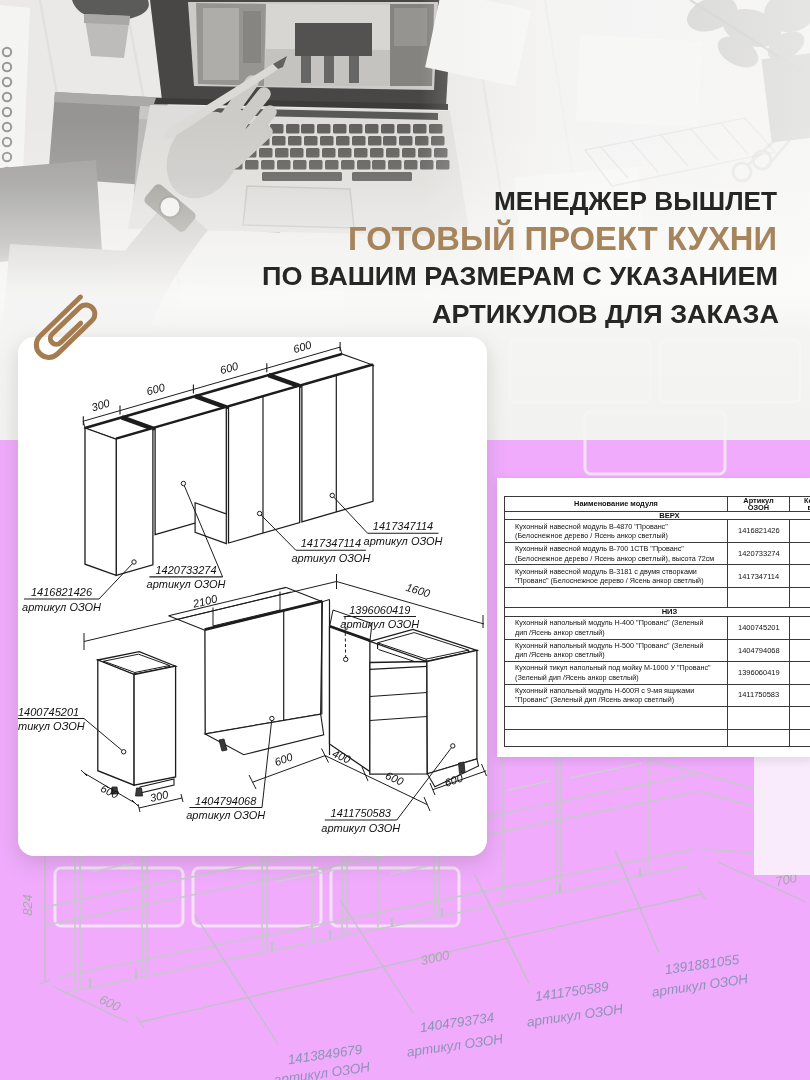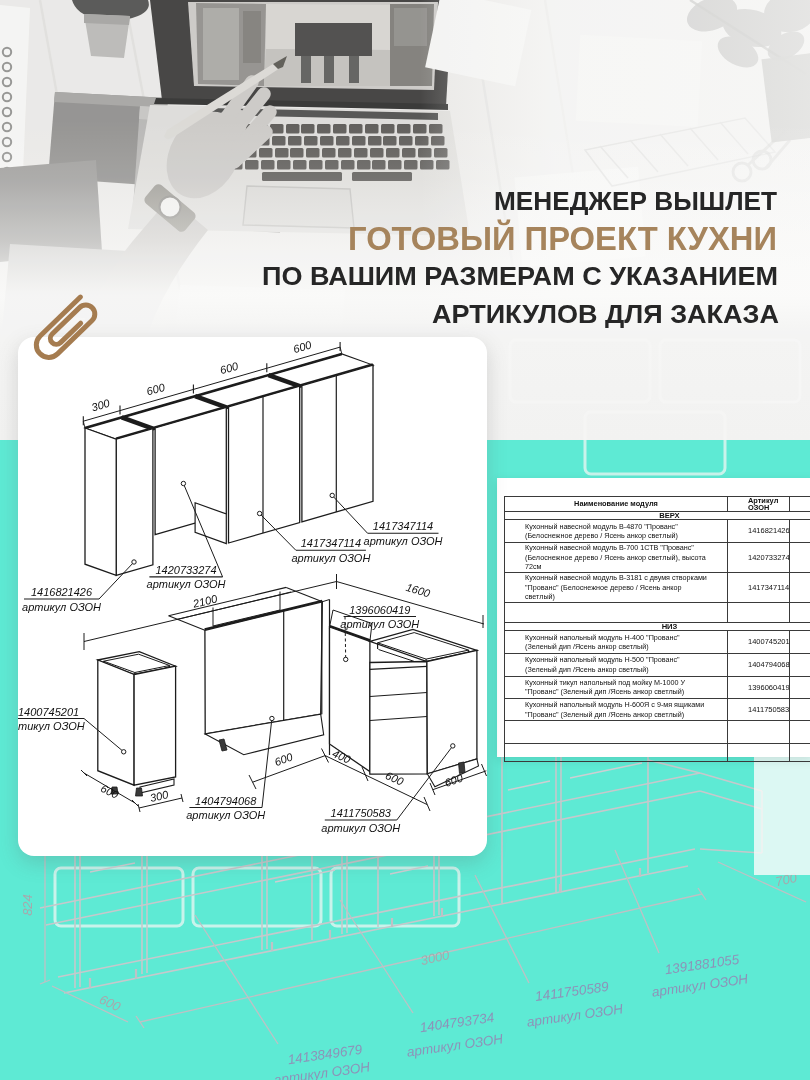--- a/index.html
+++ b/index.html
@@ -1,18 +1,18 @@
 <!DOCTYPE html>
 <html><head><meta charset="utf-8">
 <style>
 html,body{margin:0;padding:0;background:#fff;}
-#page{position:relative;width:810px;height:1080px;overflow:hidden;background:#5eead4;font-family:"Liberation Sans",sans-serif;}
+#page{position:relative;width:810px;height:1080px;overflow:hidden;background:#f0abfc;font-family:"Liberation Sans",sans-serif;}
 svg text{font-family:"Liberation Sans",sans-serif;}
 table{border-collapse:collapse;table-layout:fixed;}
-td{border:1px solid #3a3a3a;overflow:hidden;vertical-align:middle;padding:0 20px;}
+td{border:1px solid #3a3a3a;overflow:hidden;vertical-align:middle;padding:0 10px;}
 </style></head><body>
 <div id="page">
 
 <svg width="810" height="440" viewBox="0 0 810 440" style="position:absolute;left:0;top:0">
 <defs>
 <linearGradient id="fadeB" x1="0" y1="0" x2="0" y2="1">
  <stop offset="0" stop-color="#ffffff" stop-opacity="0"></stop>
  <stop offset="0.18" stop-color="#fefefe" stop-opacity="0.12"></stop>
  <stop offset="0.38" stop-color="#fdfdfc" stop-opacity="0.45"></stop>
  <stop offset="0.55" stop-color="#fbfbfa" stop-opacity="0.88"></stop>

